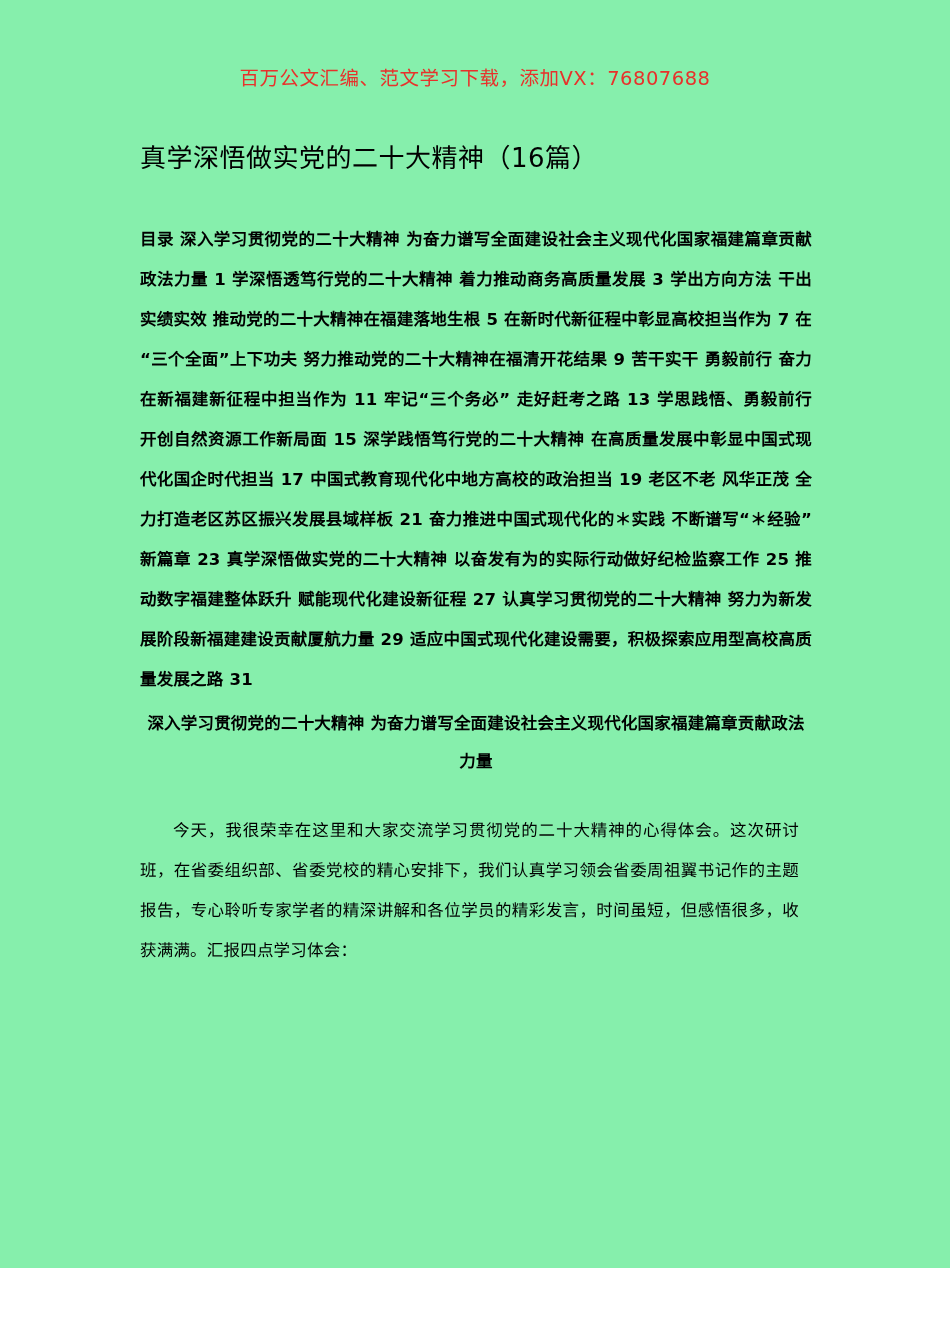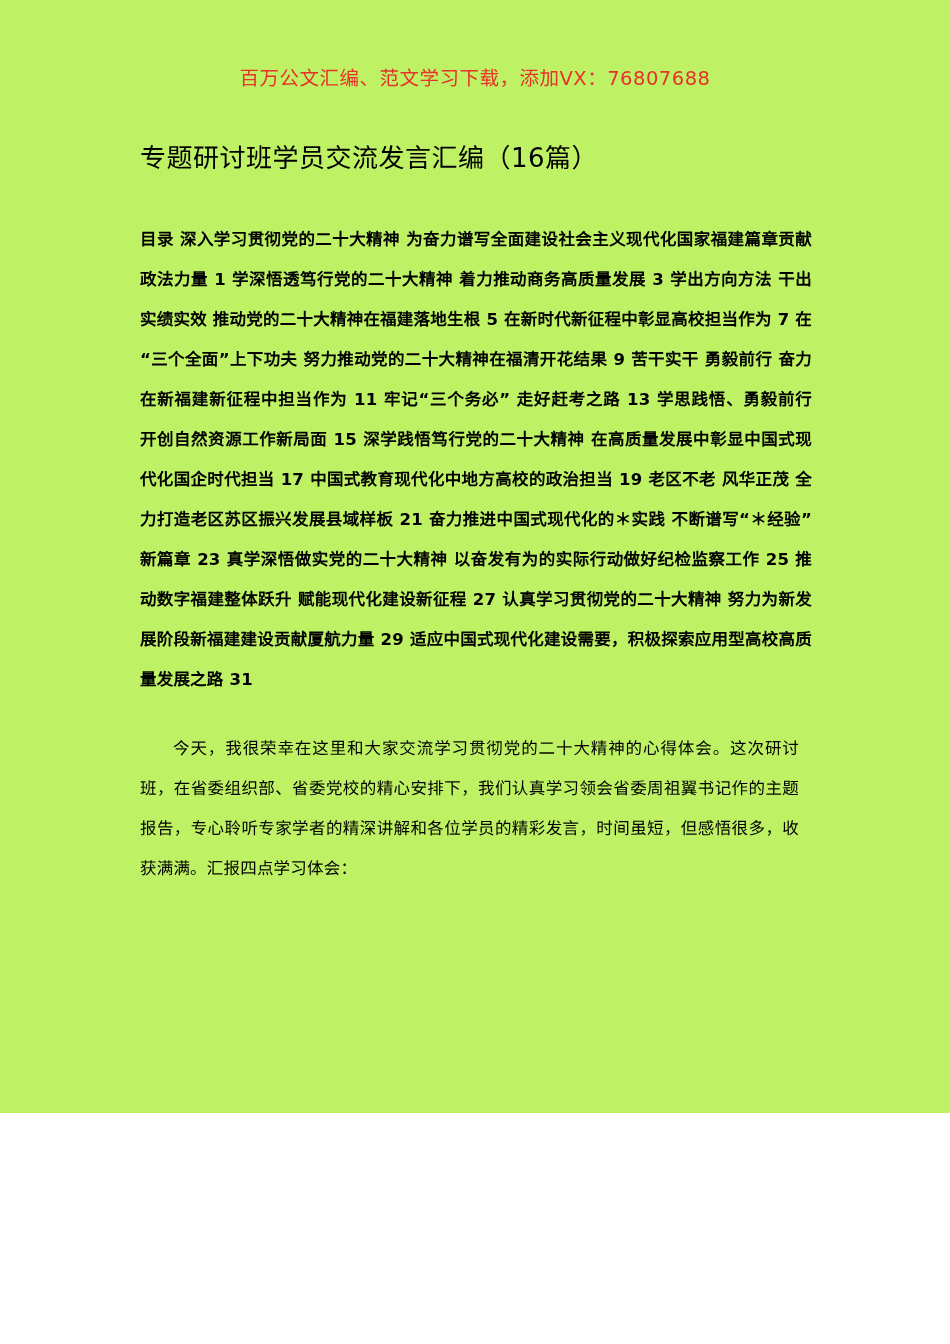--- a/index.html
+++ b/index.html
@@ -4,22 +4,22 @@
 <title>Document</title>
 <style>
   html, body {
     margin: 0;
     padding: 0;
     background: #ffffff;
   }
   .page {
     position: relative;
     width: 950px;
-    height: 1113px;
-    background: #bef264;
+    height: 1268px;
+    background: #86efac;
     overflow: hidden;
     font-family: "DejaVu Sans", "Liberation Sans", sans-serif;
   }
   .watermark {
     position: absolute;
     top: 62px;
     left: 0;
     width: 950px;
     text-align: center;
     color: #e8312b;
@@ -74,21 +74,22 @@
 </style>
 </head>
 <body>
 
 <div class="page">
 
   <div class="watermark">百万公文汇编、范文学习下载，添加VX：76807688</div>
 
   <div class="content">
 
-    <h1 class="doc-title">专题研讨班学员交流发言汇编（16篇）</h1>
+    <h1 class="doc-title">真学深悟做实党的二十大精神（16篇）</h1>
 
     <p class="toc">目录 深入学习贯彻党的二十大精神 为奋力谱写全面建设社会主义现代化国家福建篇章贡献政法力量 1 学深悟透笃行党的二十大精神 着力推动商务高质量发展 3 学出方向方法 干出实绩实效 推动党的二十大精神在福建落地生根 5 在新时代新征程中彰显高校担当作为 7 在“三个全面”上下功夫 努力推动党的二十大精神在福清开花结果 9 苦干实干 勇毅前行 奋力在新福建新征程中担当作为 11 牢记“三个务必” 走好赶考之路 13 学思践悟、勇毅前行 开创自然资源工作新局面 15 深学践悟笃行党的二十大精神 在高质量发展中彰显中国式现代化国企时代担当 17 中国式教育现代化中地方高校的政治担当 19 老区不老 风华正茂 全力打造老区苏区振兴发展县域样板 21 奋力推进中国式现代化的＊实践 不断谱写“＊经验”新篇章 23 真学深悟做实党的二十大精神 以奋发有为的实际行动做好纪检监察工作 25 推动数字福建整体跃升 赋能现代化建设新征程 27 认真学习贯彻党的二十大精神 努力为新发展阶段新福建建设贡献厦航力量 29 适应中国式现代化建设需要，积极探索应用型高校高质量发展之路 31</p>
 
+    <h2 class="section-heading">深入学习贯彻党的二十大精神 为奋力谱写全面建设社会主义现代化国家福建篇章贡献政法力量</h2>
 
     <p class="body-para">今天，我很荣幸在这里和大家交流学习贯彻党的二十大精神的心得体会。这次研讨班，在省委组织部、省委党校的精心安排下，我们认真学习领会省委周祖翼书记作的主题报告，专心聆听专家学者的精深讲解和各位学员的精彩发言，时间虽短，但感悟很多，收获满满。汇报四点学习体会：</p>
 
   </div>
 </div>
 
 </body></html>

